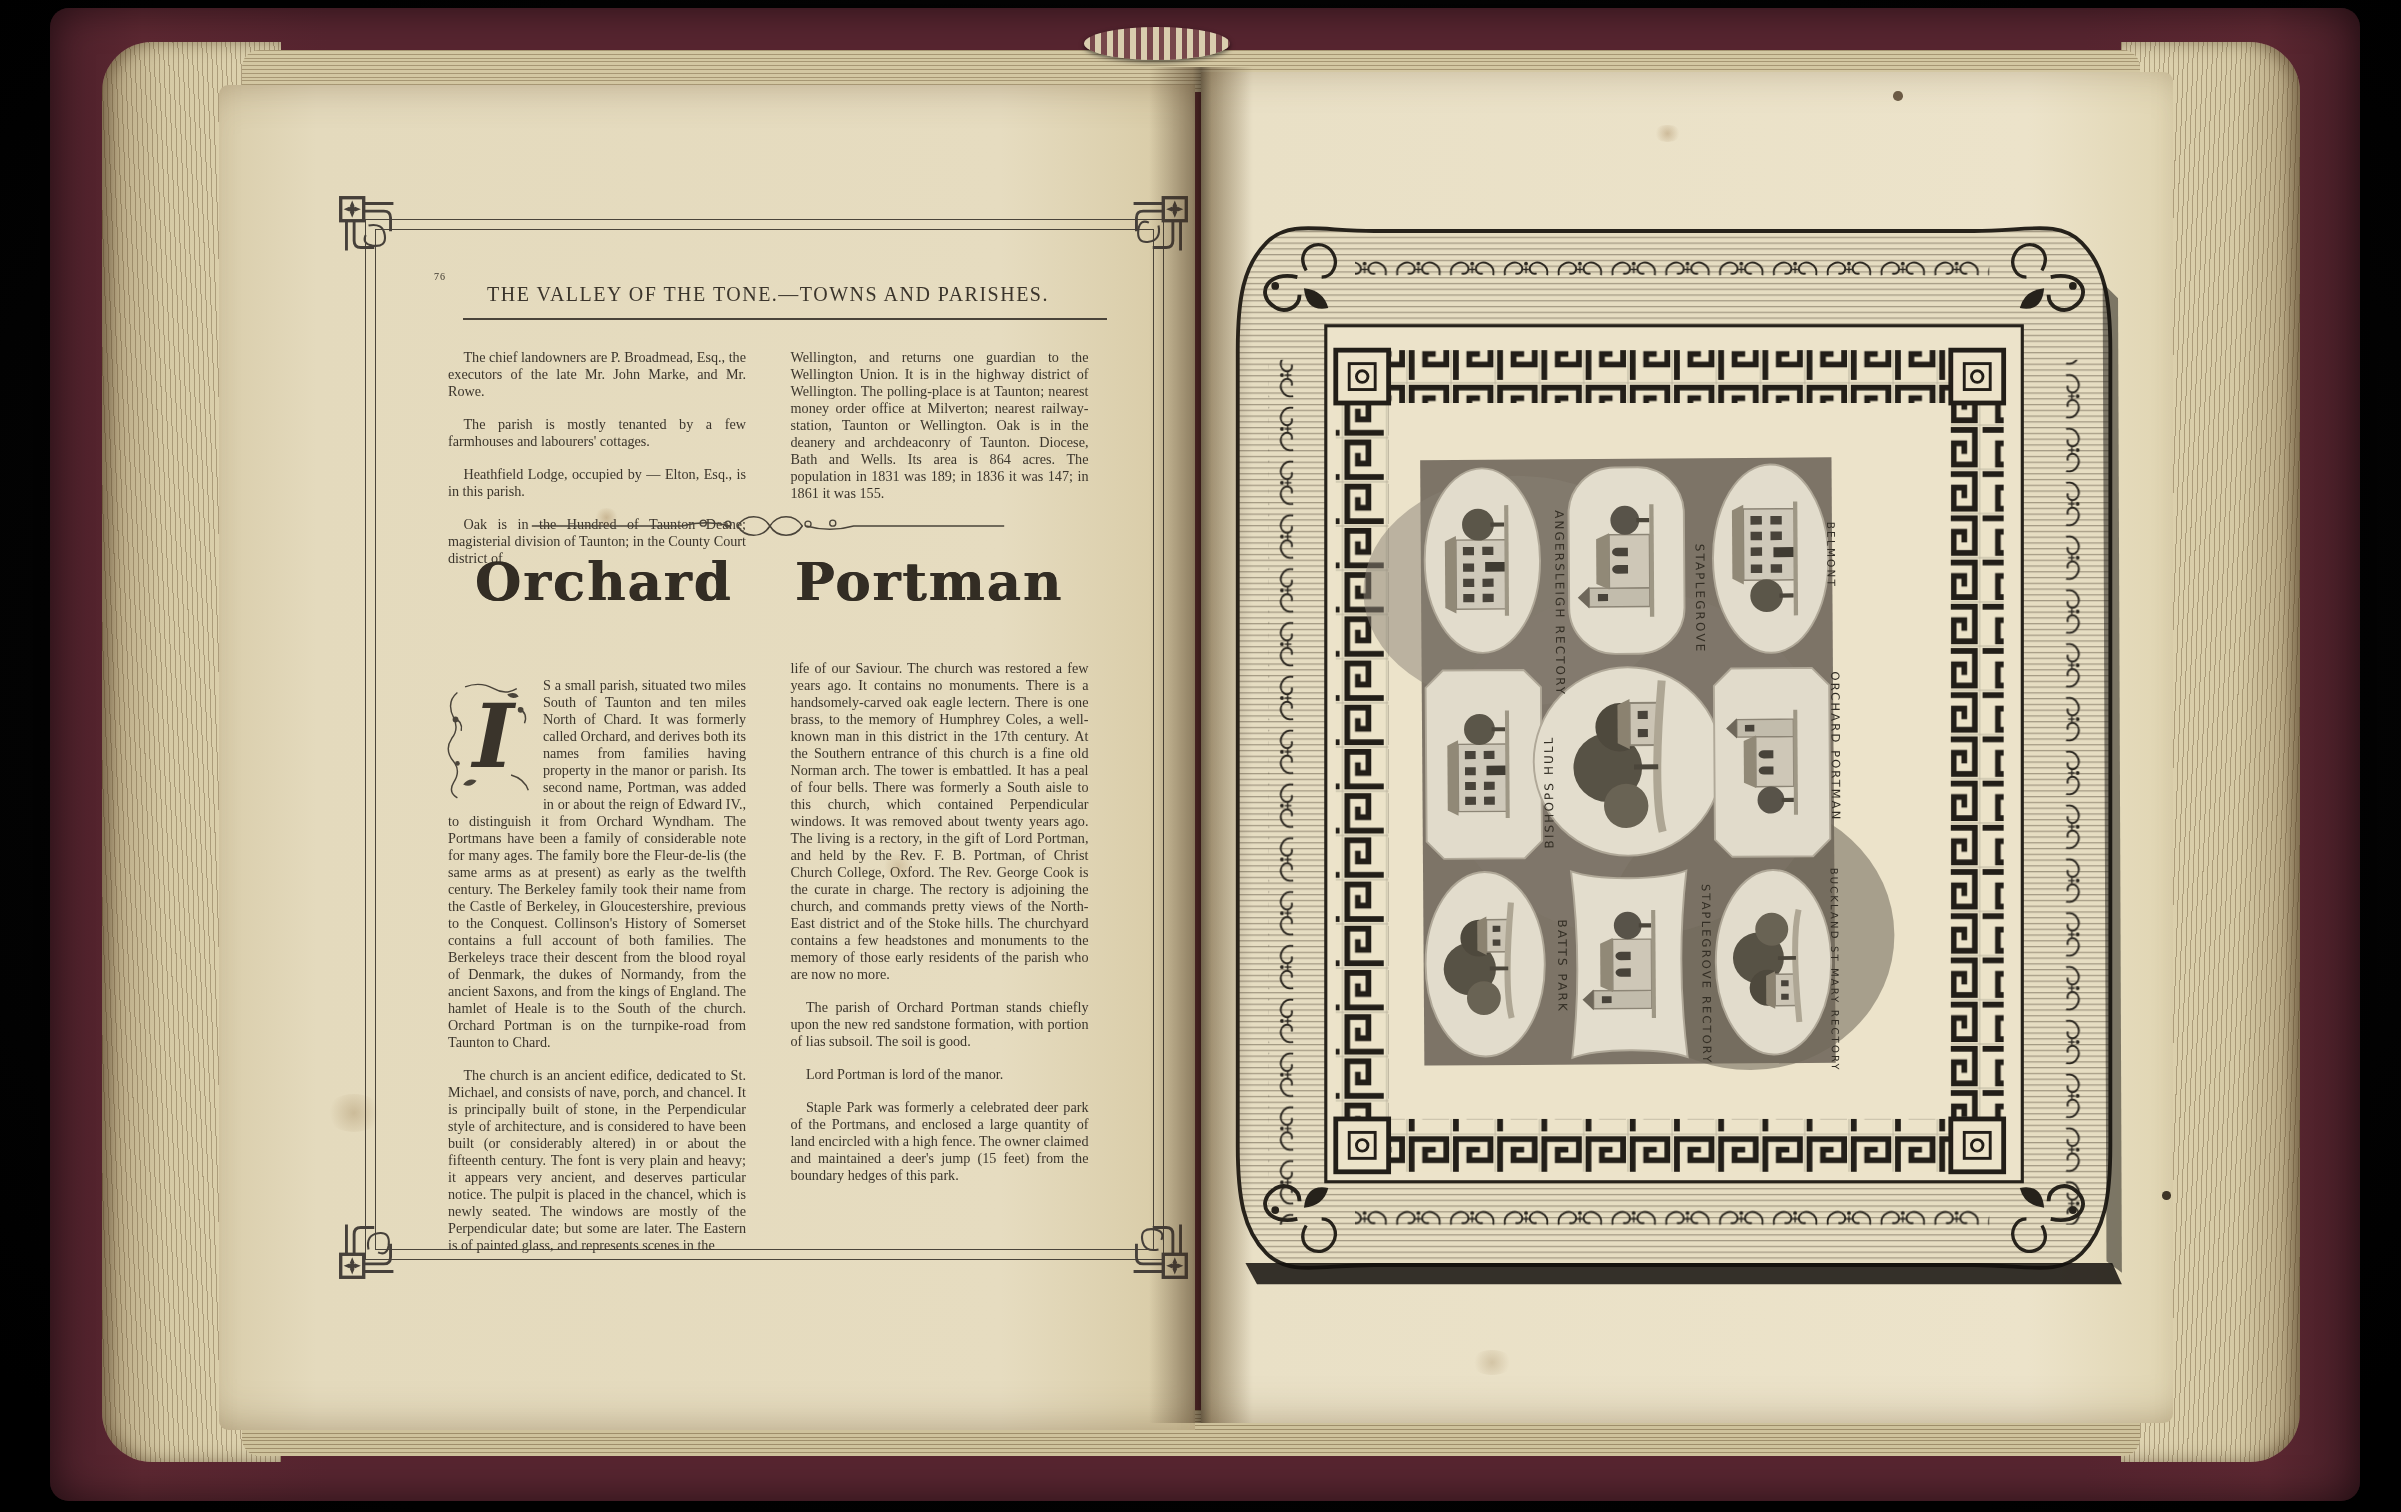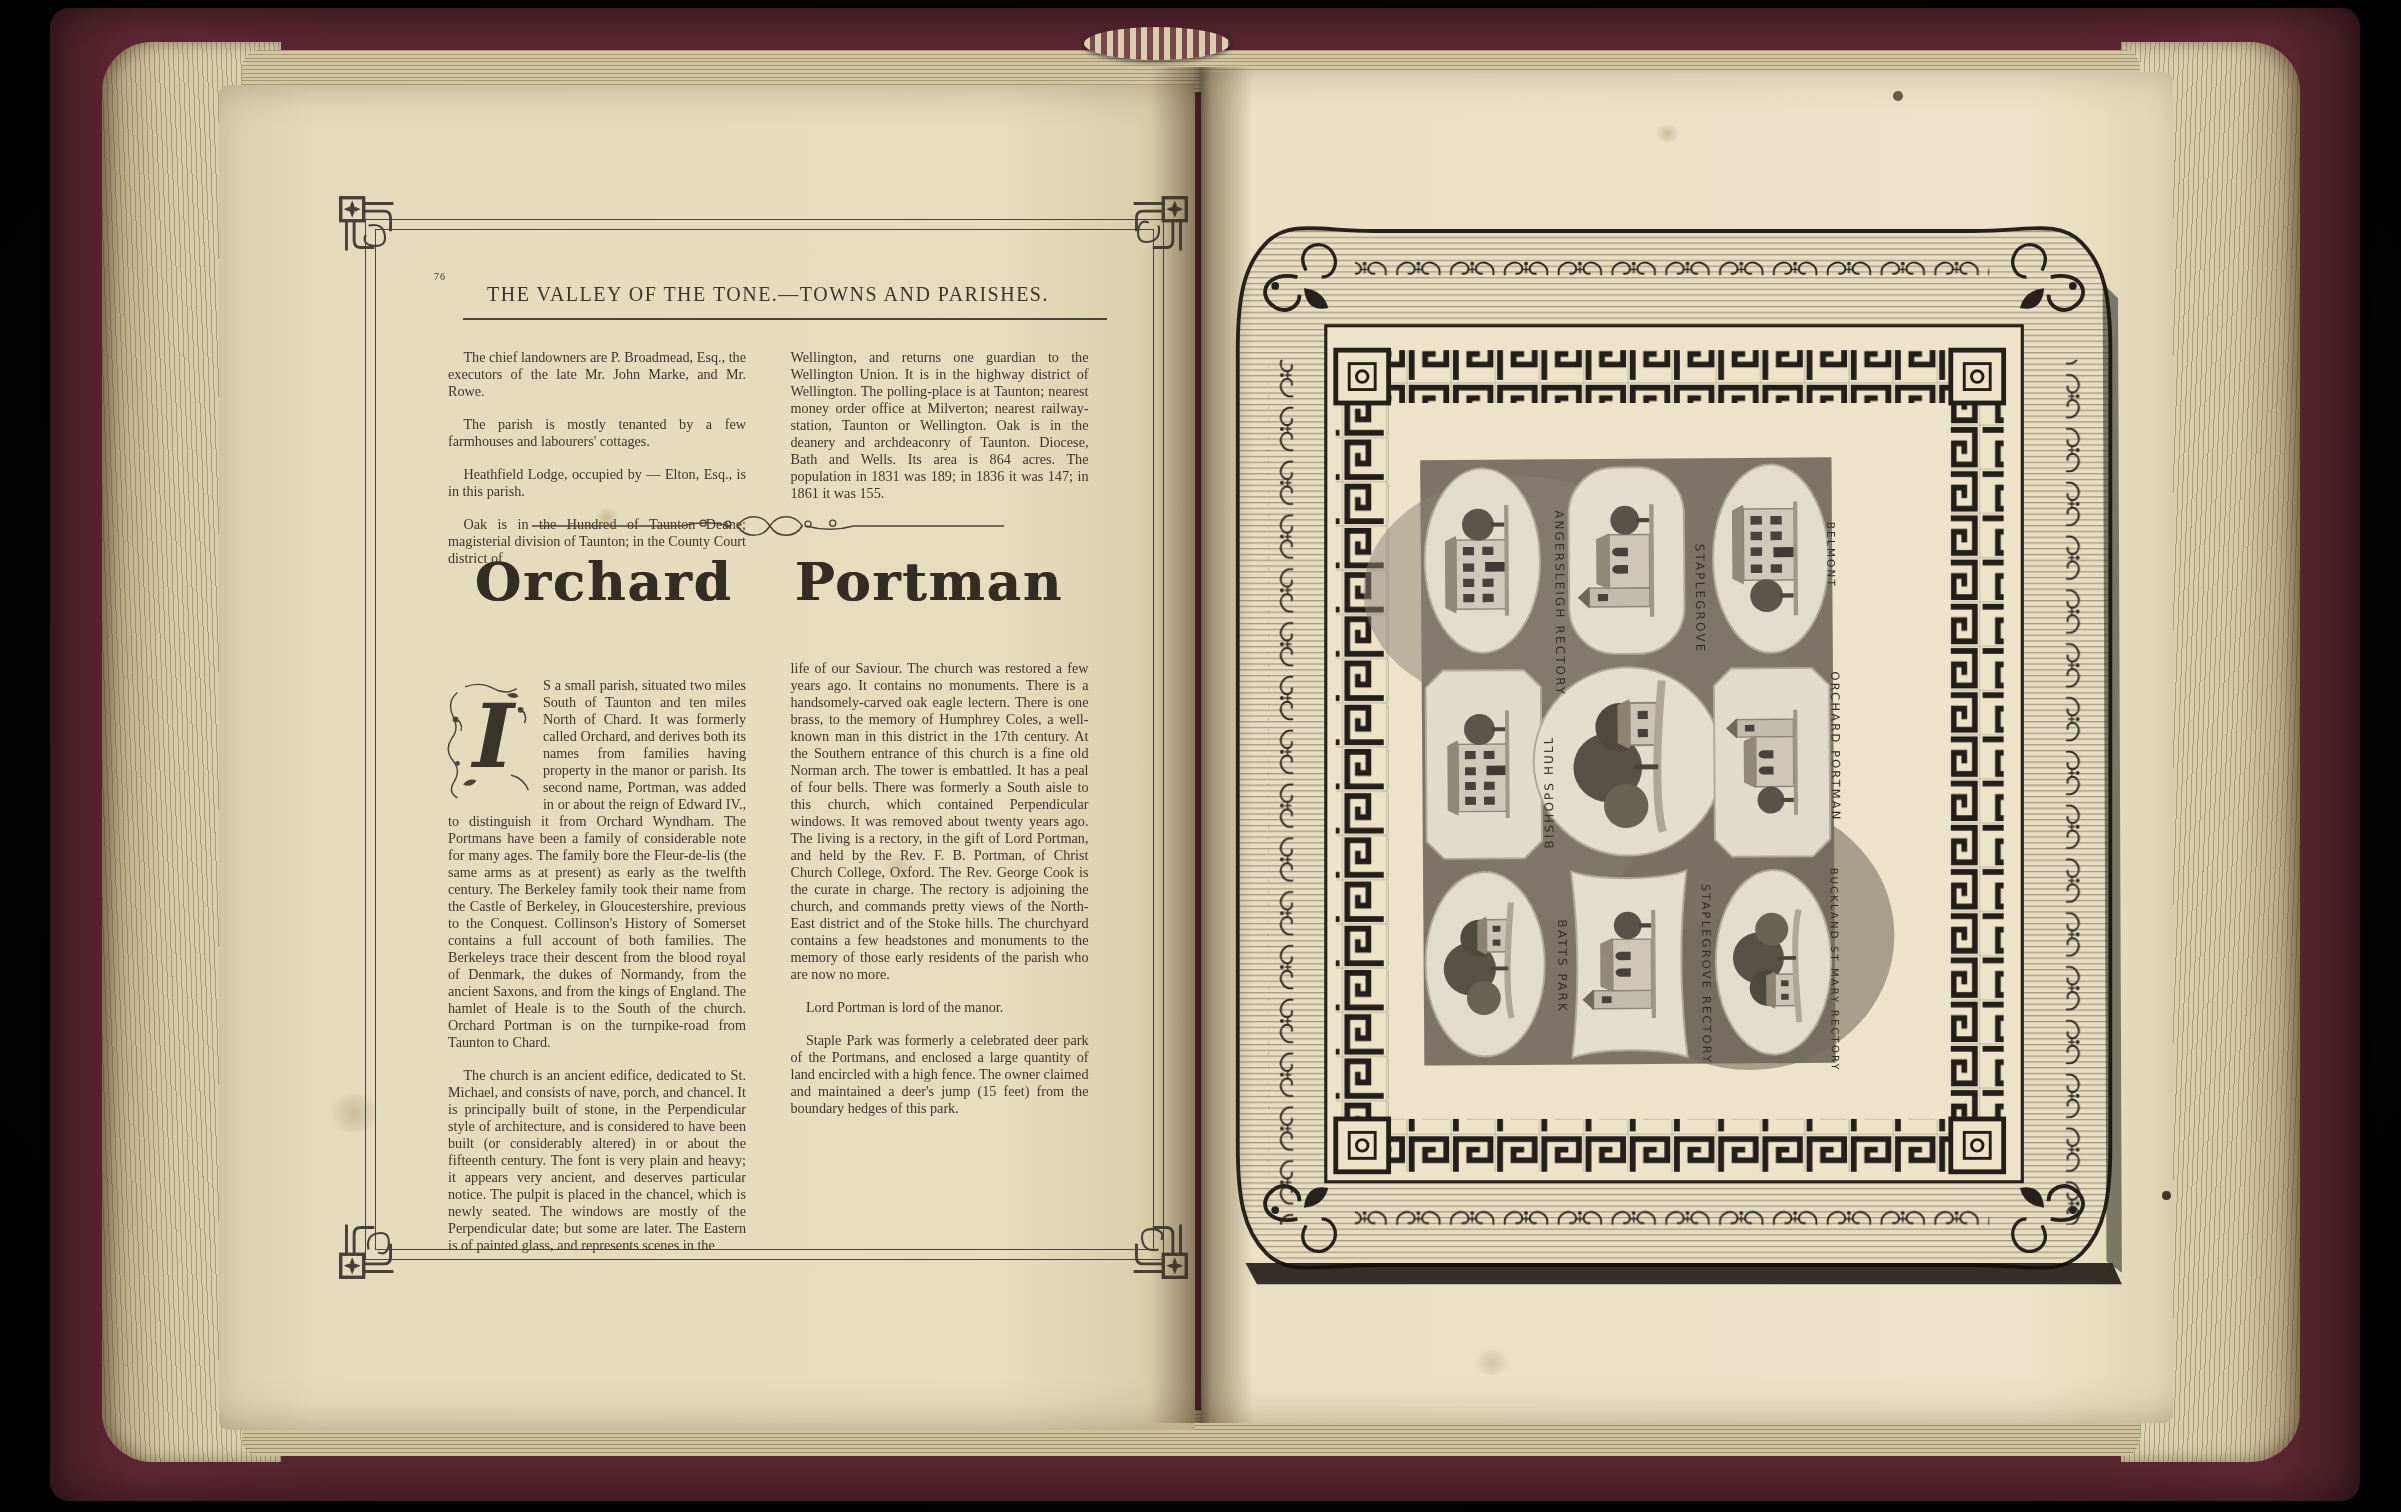--- a/index.html
+++ b/index.html
@@ -176,20 +176,21 @@
             <path d="M20,110 q6,-8 14,-4 q-6,8 -14,4z M66,16 q8,-4 12,2 q-8,4 -12,-2z"></path>
           </g>
           <text x="30" y="92" font-size="92" font-family="DejaVu Serif, serif" font-weight="bold" font-style="italic" fill="#3a342b">I</text>
         </svg><span>S a small parish, situated two miles South of Taunton and ten miles North of Chard. It was formerly called Orchard, and derives both its names from families having property in the manor or parish. Its second name, Portman, was added in or about the reign of Edward IV., to distinguish it from Orchard Wyndham. The Portmans have been a family of considerable note for many ages. The family bore the Fleur-de-lis (the same arms as at present) as early as the twelfth century. The Berkeley family took their name from the Castle of Berkeley, in Gloucestershire, previous to the Conquest. Collinson's History of Somerset contains a full account of both families. The Berkeleys trace their descent from the blood royal of Denmark, the dukes of Normandy, from the ancient Saxons, and from the kings of England. The hamlet of Heale is to the South of the church. Orchard Portman is on the turnpike-road from Taunton to Chard.</span>
       </p>
       <p>The church is an ancient edifice, dedicated to St. Michael, and consists of nave, porch, and chancel. It is principally built of stone, in the Perpendicular style of architecture, and is considered to have been built (or considerably altered) in or about the fifteenth century. The font is very plain and heavy; it appears very ancient, and deserves particular notice. The pulpit is placed in the chancel, which is newly seated. The windows are mostly of the Perpendicular date; but some are later. The Eastern is of painted glass, and represents scenes in the</p>
     </div>
     <div class="col">
       <p class="cont"></p>
       <p class="cont" style="margin-top:-17px">life of our Saviour. The church was restored a few years ago. It contains no monuments. There is a handsomely-carved oak eagle lectern. There is one brass, to the memory of Humphrey Coles, a well-known man in this district in the 17th century. At the Southern entrance of this church is a fine old Norman arch. The tower is embattled. It has a peal of four bells. There was formerly a South aisle to this church, which contained Perpendicular windows. It was removed about twenty years ago. The living is a rectory, in the gift of Lord Portman, and held by the Rev. F. B. Portman, of Christ Church College, Oxford. The Rev. George Cook is the curate in charge. The rectory is adjoining the church, and commands pretty views of the North-East district and of the Stoke hills. The churchyard contains a few headstones and monuments to the memory of those early residents of the parish who are now no more.</p>
+      <p>The parish of Orchard Portman stands chiefly upon the new red sandstone formation, with portion of lias subsoil. The soil is good.</p>
       <p>Lord Portman is lord of the manor.</p>
       <p>Staple Park was formerly a celebrated deer park of the Portmans, and enclosed a large quantity of land encircled with a high fence. The owner claimed and maintained a deer's jump (15 feet) from the boundary hedges of this park.</p>
     </div>
   </div>
 
   <div class="abs fox" style="left:375px;top:423px;width:25px;height:19px;background:radial-gradient(circle,rgba(140,100,50,.3),rgba(140,100,50,0) 70%)"></div>
   <div class="abs fox" style="left:663px;top:769px;width:33px;height:25px;background:radial-gradient(circle,rgba(140,100,50,.22),rgba(140,100,50,0) 70%)"></div>
   <div class="abs fox" style="left:106px;top:1009px;width:58px;height:38px;background:radial-gradient(circle,rgba(130,95,45,.25),rgba(130,95,45,0) 70%)"></div>
 </div>
 

